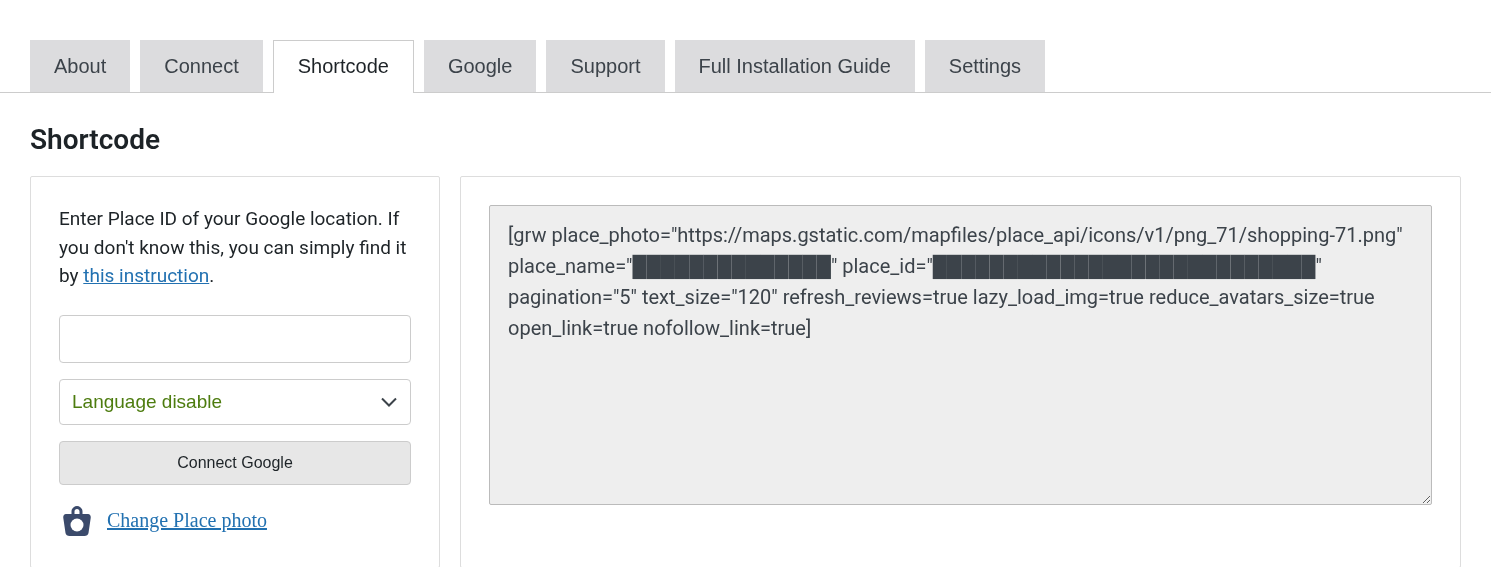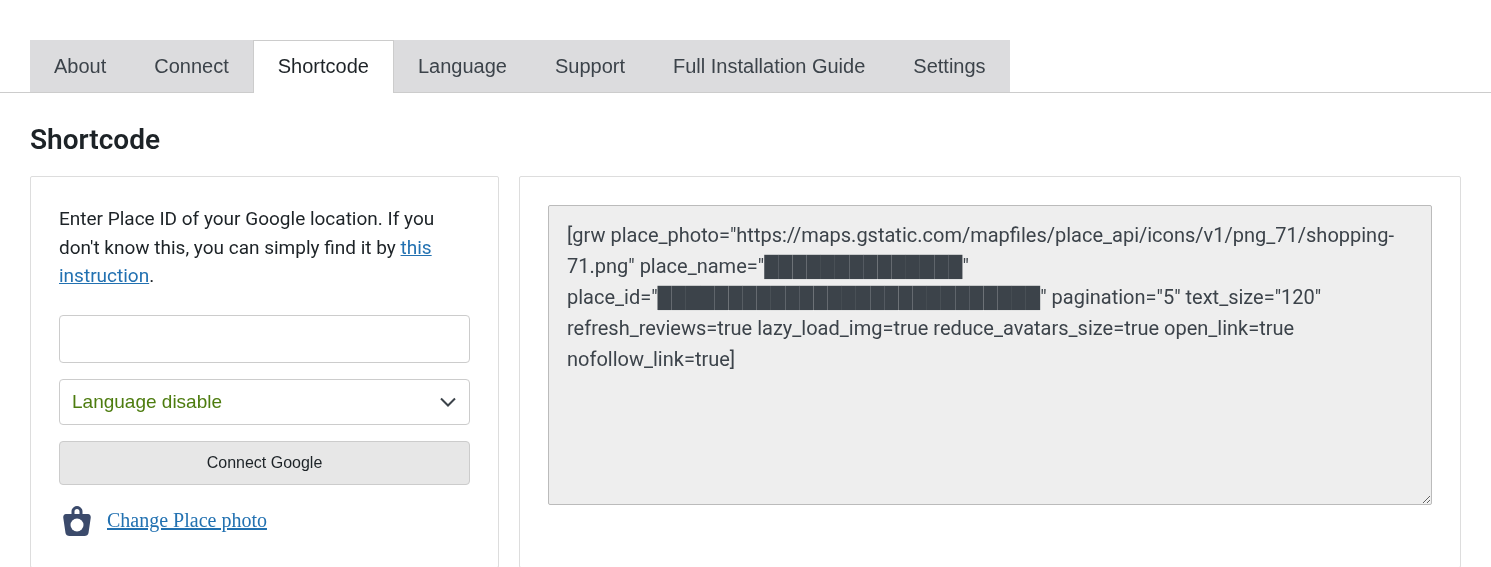--- a/index.html
+++ b/index.html
@@ -8,20 +8,21 @@
       padding: 0;
     }
     body {
       font-family: -apple-system, BlinkMacSystemFont, "Segoe UI", Roboto, sans-serif;
       background: #fff;
       padding: 0;
       width: 1491px;
     }
     .tabs-container {
       display: flex;
+      gap: 10px;
       padding: 0 30px;
       border-bottom: 1px solid #ccc;
       margin-top: 40px;
     }
     .tab {
       padding: 14px 24px;
       background: #dcdcde;
       color: #3c434a;
       font-size: 20px;
       cursor: pointer;
@@ -42,21 +43,21 @@
       font-weight: 600;
       color: #1d2327;
       padding: 30px 30px 20px 30px;
     }
     .content-area {
       display: flex;
       gap: 20px;
       padding: 0 30px;
     }
     .left-panel {
-      width: 469px;
+      width: 410px;
       border: 1px solid #ddd;
       border-radius: 2px;
       padding: 28px;
       flex-shrink: 0;
     }
     .instruction-text {
       font-size: 19px;
       line-height: 1.5;
       color: #1d2327;
       margin-bottom: 24px;
@@ -146,21 +147,21 @@
       font-family: -apple-system, BlinkMacSystemFont, "Segoe UI", Roboto, sans-serif;
     }
   </style>
 </head>
 <body>
 
 <div class="tabs-container">
   <button class="tab">About</button>
   <button class="tab">Connect</button>
   <button class="tab active">Shortcode</button>
-  <button class="tab">Language</button>
+  <button class="tab">Google</button>
   <button class="tab">Support</button>
   <button class="tab">Full Installation Guide</button>
   <button class="tab">Settings</button>
 </div>
 
 <h1 class="page-title">Shortcode</h1>
 
 <div class="content-area">
   <div class="left-panel">
     <p class="instruction-text">

